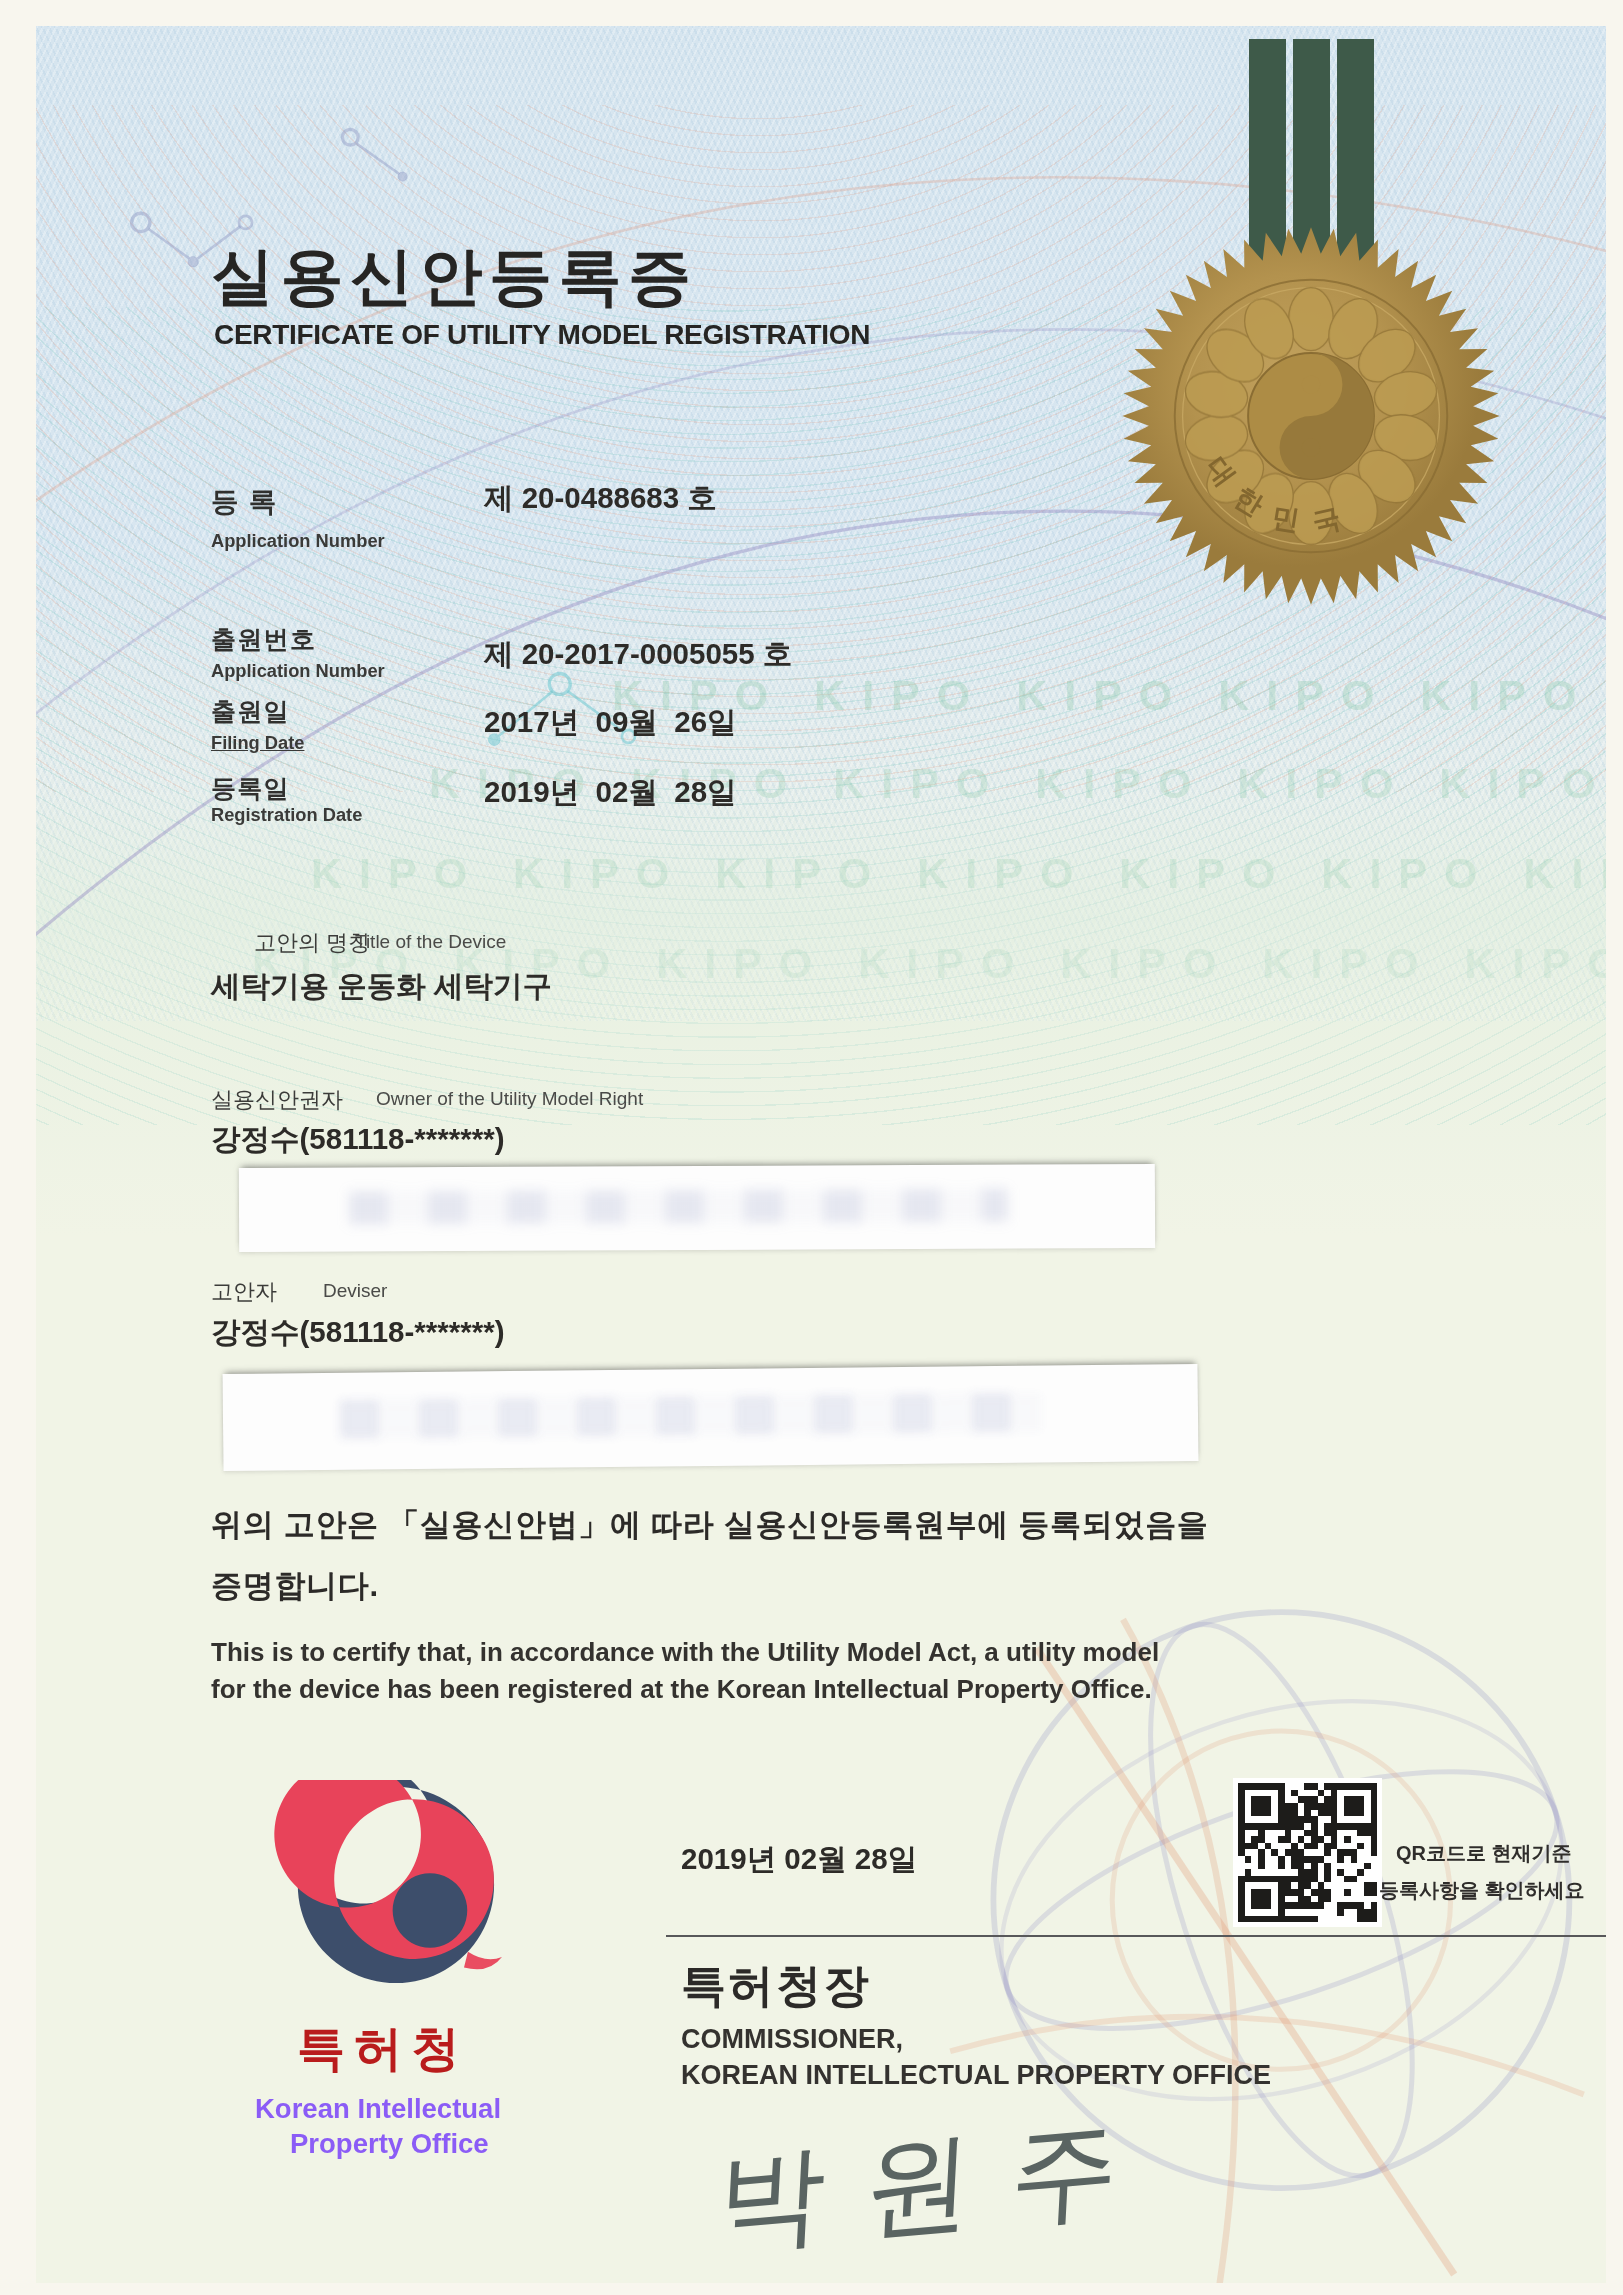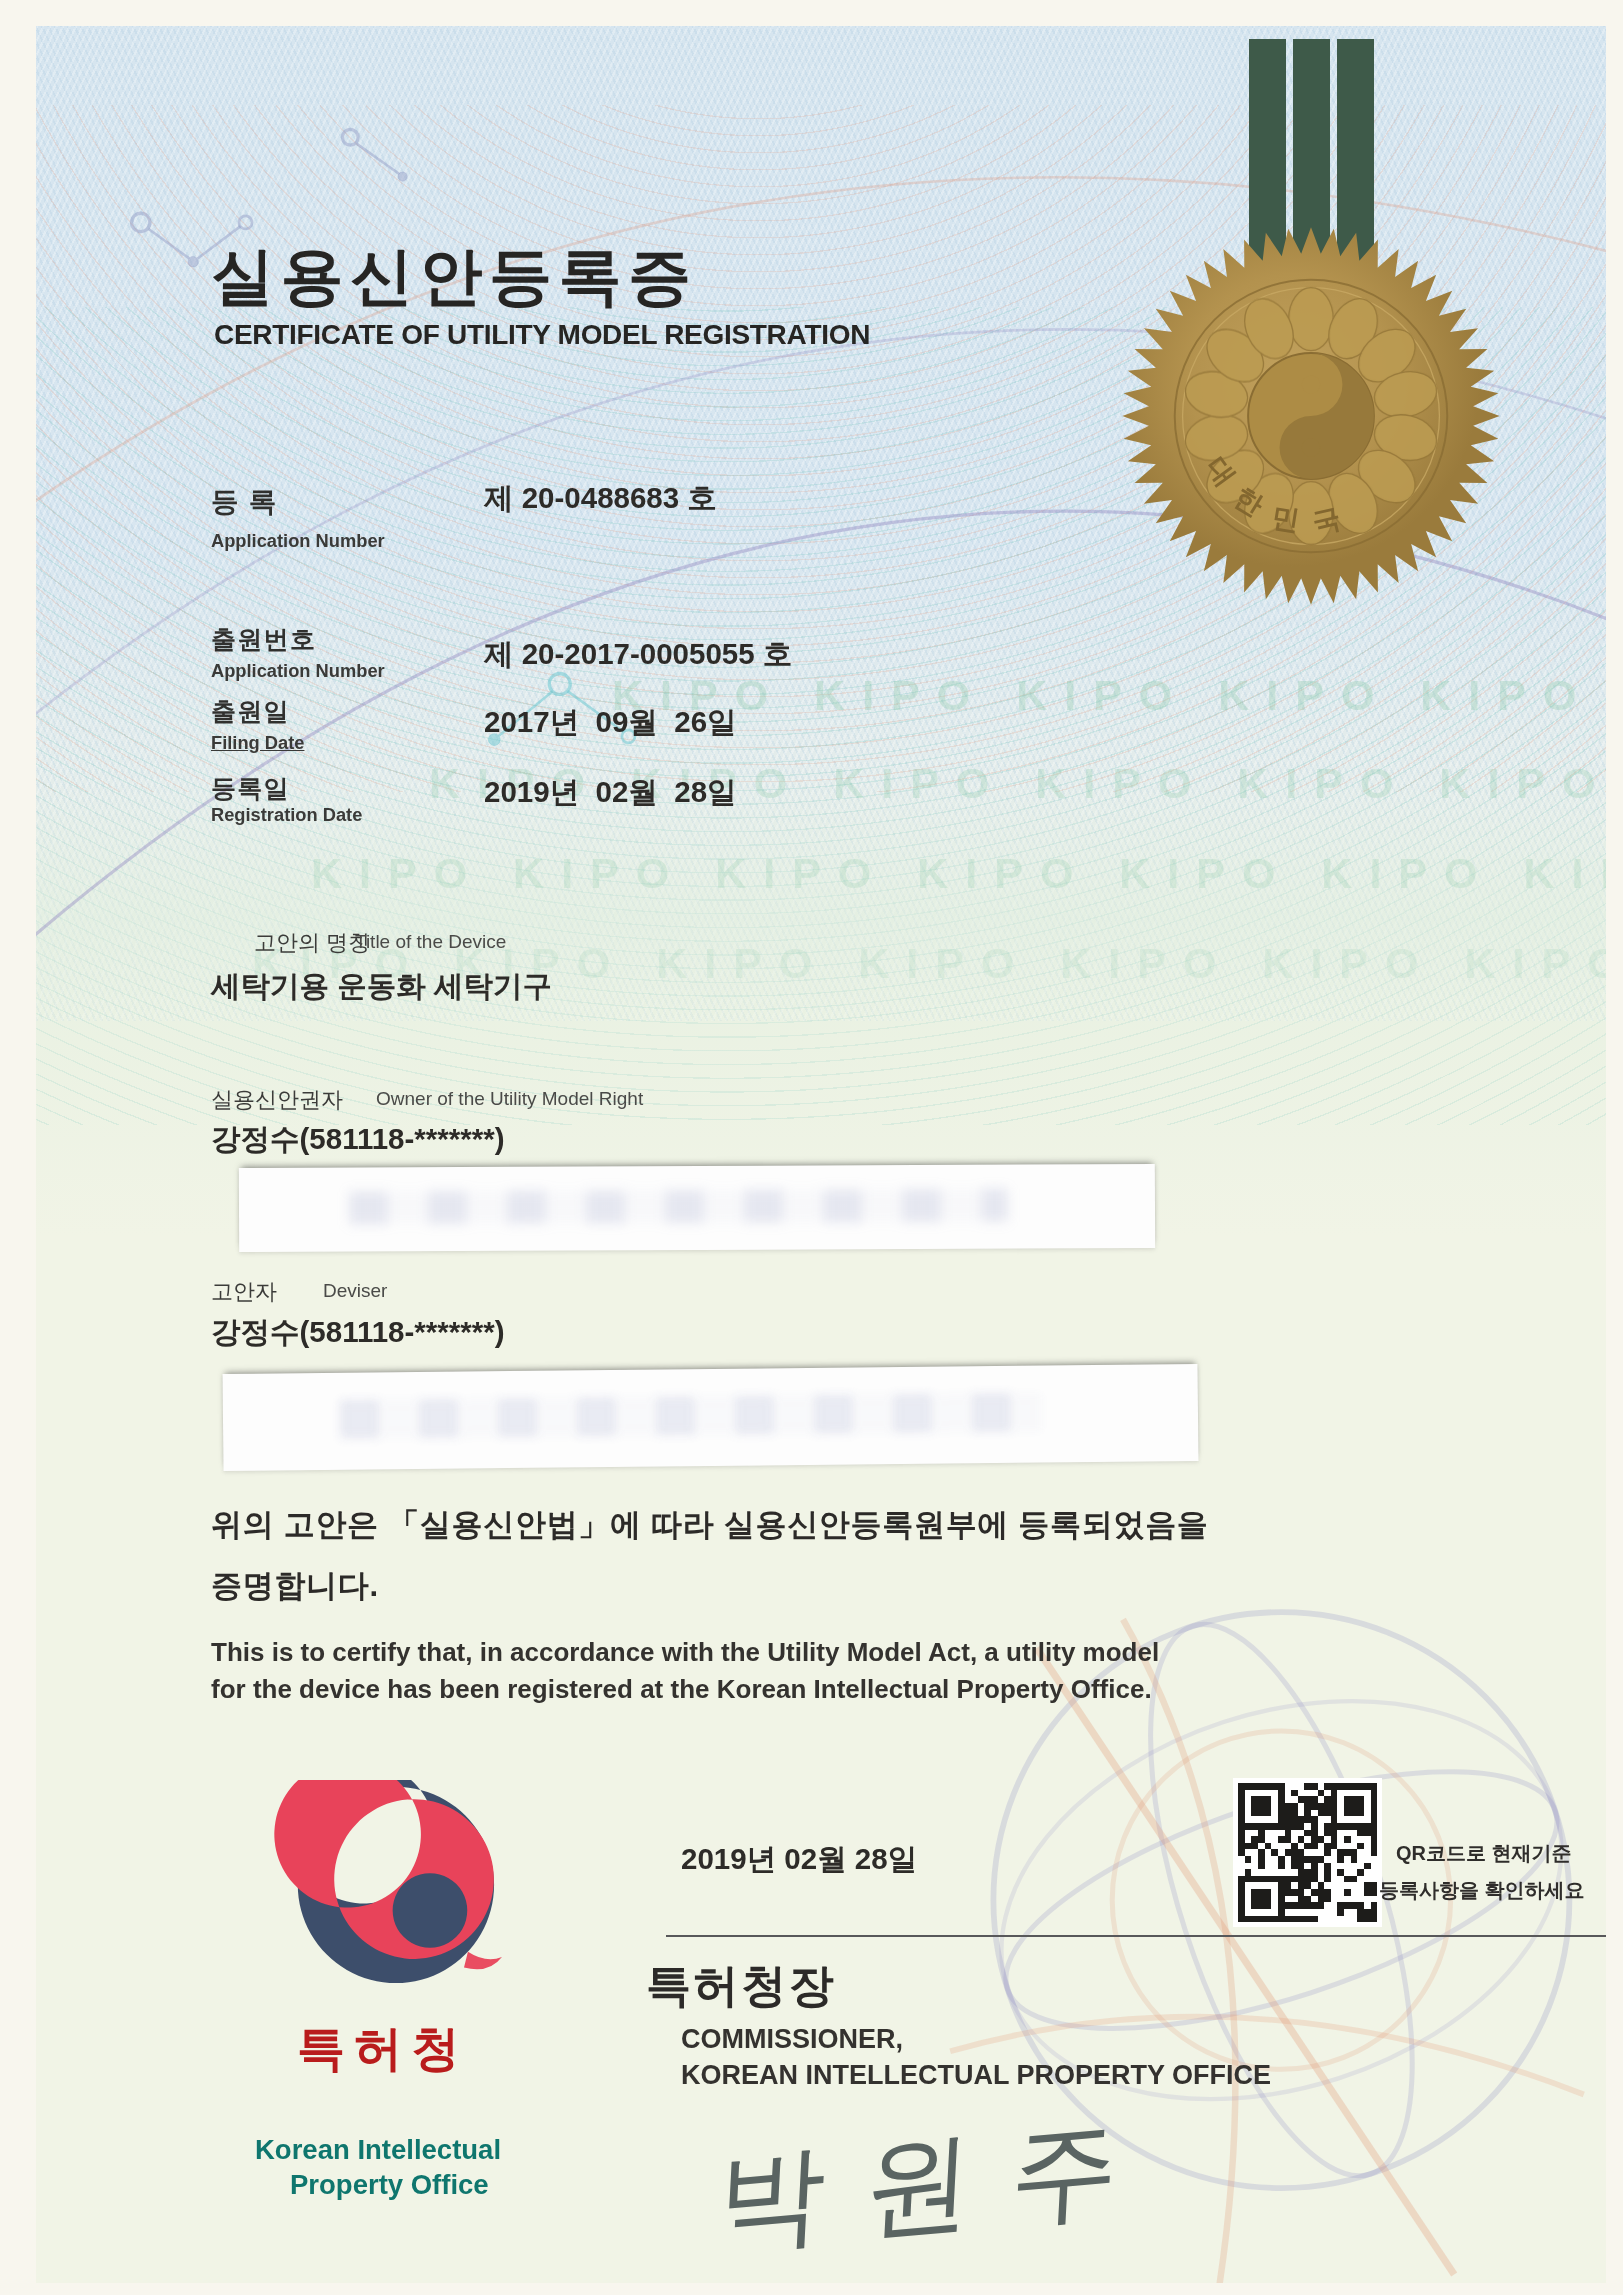--- a/index.html
+++ b/index.html
@@ -42,21 +42,21 @@
   .val{font-size:29.5px;font-weight:700;color:#2d2b28;white-space:pre;}
   .sec-ko{font-size:22px;color:#3b3b39;font-weight:400;}
   .sec-en{font-size:19px;color:#4a4a48;font-weight:400;}
   .st-ko{font-size:31px;font-weight:700;color:#2c2a28;letter-spacing:0.7px;}
   .st-en{font-size:26px;font-weight:700;color:#34322f;}
   .footer-date{font-size:29.5px;font-weight:700;color:#2d2b28;}
   .kipo-head{font-size:45px;font-weight:800;color:#2c2a28;letter-spacing:2.6px;}
   .kipo-sub{font-size:27px;font-weight:700;color:#34322f;}
   .qr-cap{font-size:20px;font-weight:700;color:#2f2d2b;}
   .office-ko{font-size:48px;font-weight:700;color:#b91c1c;letter-spacing:9.2px;}
-  .office-en{font-size:27.5px;font-weight:700;color:#0f766e;margin-top:41px;}
+  .office-en{font-size:27.5px;font-weight:700;color:#8b5cf6;}
   .sig{font-size:108px;color:#465150;letter-spacing:39px;transform:rotate(-5deg) skewX(-8deg);opacity:.88;}
 
   .hr-line{position:absolute;background:#58585a;height:2px;}
 
   
   .ribbon{position:absolute;top:13px;width:37px;height:275px;background:#3e5a49;}
 
   
   .qr{position:absolute;background:#ffffff;padding:5.2px;display:grid;grid-template-columns:repeat(21,1fr);grid-template-rows:repeat(21,1fr);}
   .qr i{display:block;}
@@ -650,21 +650,21 @@
         <i></i>
         <i class="on"></i>
         <i class="on"></i>
         <i class="on"></i>
       </div>
     <div class="tx qr-cap" style="left:1360px;top:1814px;">QR코드로 현재기준</div>
     <div class="tx qr-cap" style="left:1343px;top:1851px;">등록사항을 확인하세요</div>
 
     <div class="hr-line" style="left:630px;top:1909px;width:956px;"></div>
 
-    <div class="tx kipo-head" style="left:610px;top:1930px;">특허청장</div>
+    <div class="tx kipo-head" style="left:645px;top:1930px;">특허청장</div>
     <div class="tx kipo-sub" style="left:645px;top:1998px;">COMMISSIONER,</div>
     <div class="tx kipo-sub" style="left:645px;top:2034px;">KOREAN INTELLECTUAL PROPERTY OFFICE</div>
 
     <div class="tx sig" style="left:681px;top:2085px;">박원주</div>
 
   </div>
 </div>
 
 
 </body></html>

